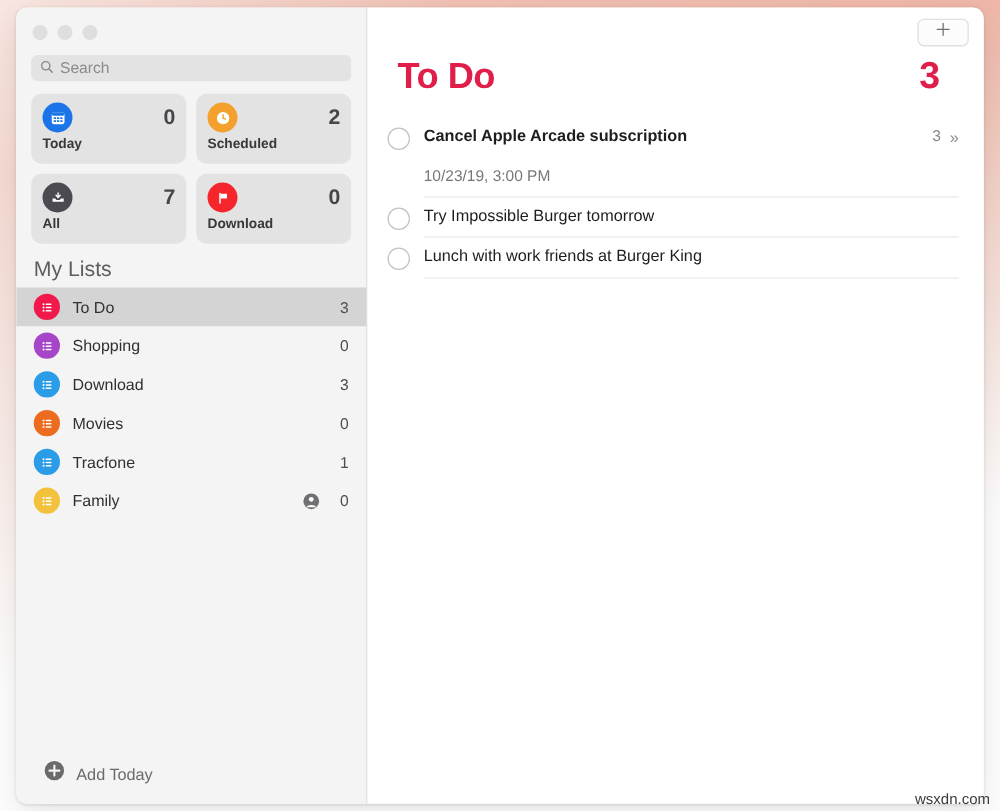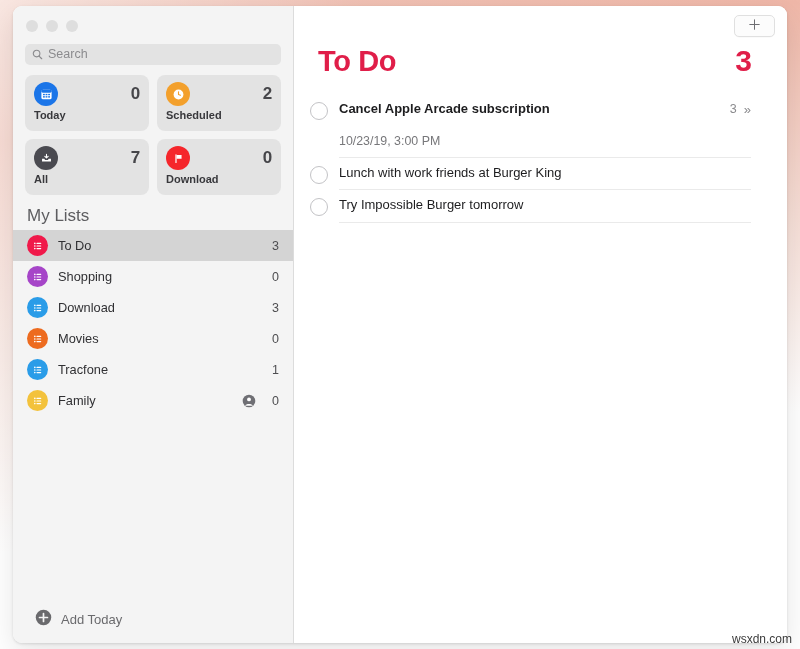--- a/index.html
+++ b/index.html
@@ -220,21 +220,21 @@
     line-height: 1;
   }
 
   .reminders {
     padding: 18px 0 0 0;
     margin-left: 14px;
   }
   .reminder {
     display: flex;
     align-items: flex-start;
-    padding: 0 36px 0 0;
+    padding: 0 20px 0 0;
     position: relative;
   }
   .rem-check {
     width: 18px;
     height: 18px;
     border-radius: 50%;
     border: 1.3px solid #c3c3c6;
     flex: none;
     margin: 8px 11px 0 2px;
     box-sizing: border-box;
@@ -538,30 +538,30 @@
               <span class="rem-meta-count">3</span>
               <span class="chev">»</span>
             </div>
           </div>
         </div>
 
         <div class="reminder">
           <div class="rem-check"></div>
           <div class="rem-body">
             <div class="rem-texts">
-              <div class="rem-title">Lunch with work friends at Burger King</div>
+              <div class="rem-title">Try Impossible Burger tomorrow</div>
             </div>
           </div>
         </div>
 
         <div class="reminder">
           <div class="rem-check"></div>
           <div class="rem-body">
             <div class="rem-texts">
-              <div class="rem-title">Try Impossible Burger tomorrow</div>
+              <div class="rem-title">Lunch with work friends at Burger King</div>
             </div>
           </div>
         </div>
 
       </div>
 
     </div>
 
   </div>
 

